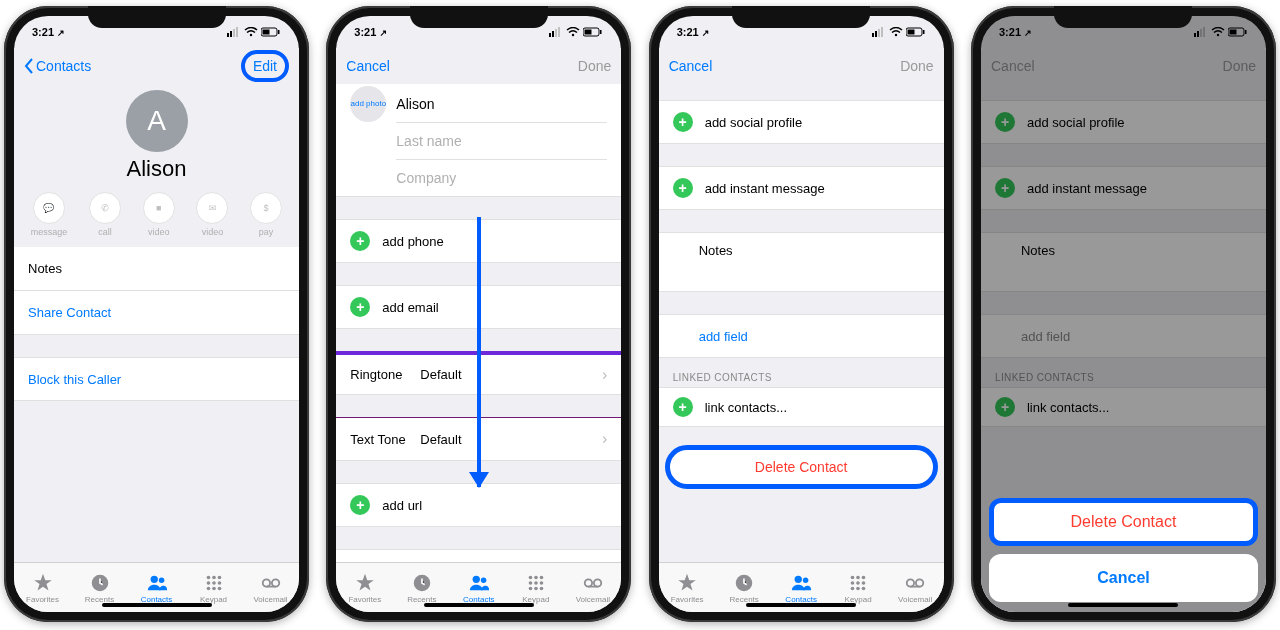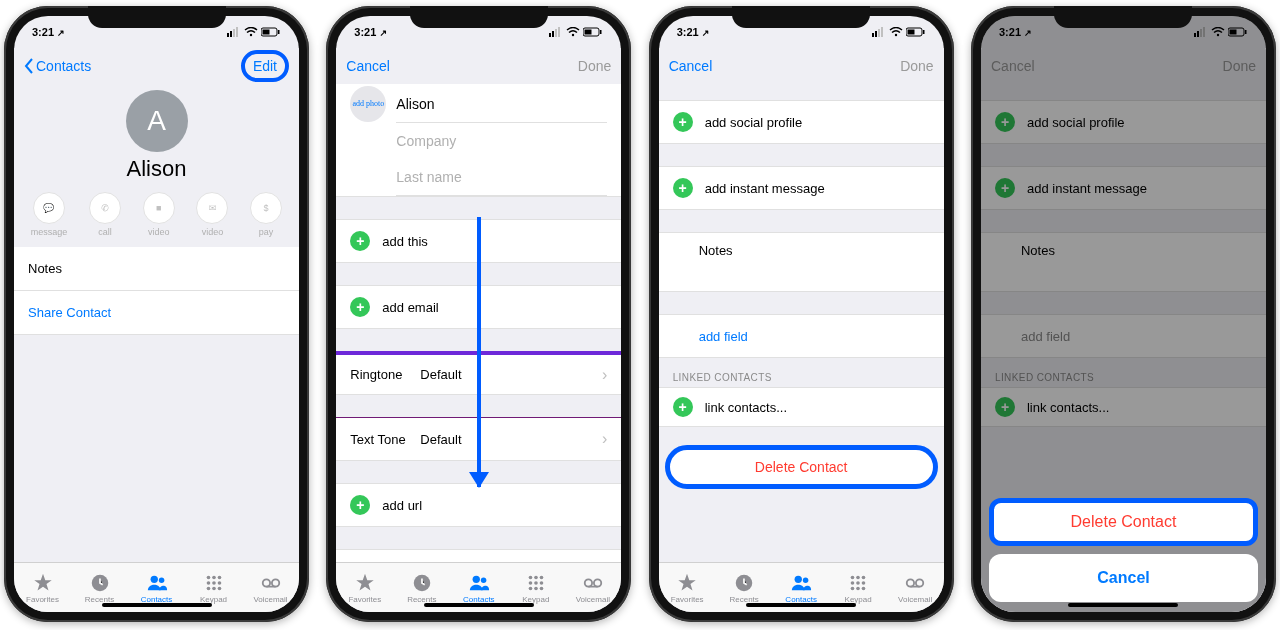--- a/index.html
+++ b/index.html
@@ -34,21 +34,21 @@
   .actbtn { display:flex; flex-direction:column; align-items:center; gap:3px; font-size:9px; color:#b0b0b0; }
   .actbtn .circ { width:32px; height:32px; border-radius:50%; background:#fff; border:1px solid #e2e2e2; display:flex; align-items:center; justify-content:center; color:#c0c0c0; }
   .chev { color:#c0c0c0; margin-left:auto; font-size:16px; }
   .arrow { position:absolute; left:50%; top:133px; width:4px; height:270px; background:#005cff; transform:translateX(-50%); }
   .arrow:after { content:""; position:absolute; bottom:-1px; left:50%; transform:translateX(-50%); border-left:10px solid transparent; border-right:10px solid transparent; border-top:16px solid #005cff; }
   .dim { position:absolute; inset:0; background:rgba(0,0,0,.4); z-index:5; }
   .sheet { position:absolute; left:8px; right:8px; bottom:10px; z-index:10; }
   .sheet .btn { background:#fff; border-radius:12px; height:48px; display:flex; align-items:center; justify-content:center; font-size:16px; margin-top:8px; }
   .sheet .red { color:#ff3b30; }
   .sheet .blue { color:#007aff; font-weight:600; }
-  .addphoto { width:36px; height:36px; border-radius:50%; background:#e6e6ea; color:#007aff; font-size:8px; display:flex; align-items:center; justify-content:center; text-align:center; line-height:1; margin-right:10px; flex-shrink:0;font-family:Liberation Serif, serif; }
+  .addphoto { width:36px; height:36px; border-radius:50%; background:#e6e6ea; color:#007aff; font-size:8px; display:flex; align-items:center; justify-content:center; text-align:center; line-height:1; margin-right:10px; flex-shrink:0; }
   .field { flex:1; font-size:14px; padding:10px 0; }
   .delete-row { background:#fff; height:44px; display:flex; align-items:center; justify-content:center; color:#ff3b30; font-size:14px; }
 </style>
 </head>
 <body>
 
 <div class="phone">
   <div class="notch"></div>
   <div class="screen">
     <div class="statusbar">
@@ -106,20 +106,23 @@
             <span>pay</span>
           </div>
       </div>
       <div class="row sep" style="color:#000;">
           <span>Notes</span>
         </div>
       <div class="row sep" style="color:#007aff;">
           <span>Share Contact</span>
         </div>
       <div style="height:22px"></div>
+      <div class="row sep" style="border-top:1px solid #e0e0e0; color:#007aff;">
+          <span>Block this Caller</span>
+        </div>
     </div>
     <div class="tabbar">
       <div class="tab">
           <svg viewBox="0 0 24 24">
             <path fill="currentColor" d="M12 2l2.5 7h7l-5.7 4.2 2.2 7L12 16l-6 4.2 2.2-7L2.5 9h7z"></path>
           </svg>
           <span>Favorites</span>
         </div>
       <div class="tab">
           <svg viewBox="0 0 24 24">
@@ -192,28 +195,28 @@
     </div>
     <div class="nav">
       <span class="blue">Cancel</span>
       <span class="grey">Done</span>
     </div>
     <div class="content" style="background:#efeff4; position:relative;">
       <div class="row white sep" style="padding-top:2px; align-items:flex-start;">
         <div class="addphoto">add photo</div>
         <div style="flex:1;">
           <div class="field sep">Alison</div>
+          <div class="field sep placeholder">Last name</div>
           <div class="field placeholder">Company</div>
-          <div class="field sep placeholder">Last name</div>
         </div>
       </div>
       <div style="height:22px"></div>
       <div class="row white sep" style="border-top:1px solid #e0e0e0;">
           <div class="addbtn">+</div>
-          <span>add this</span>
+          <span>add phone</span>
         </div>
       <div style="height:22px"></div>
       <div class="row white sep" style="border-top:1px solid #e0e0e0;">
           <div class="addbtn">+</div>
           <span>add email</span>
         </div>
       <div style="height:22px"></div>
       <div class="row white sep" style="border-top:4px solid #6d28d9;">
           <span style="width:70px;">Ringtone</span>
           <span>Default</span>

